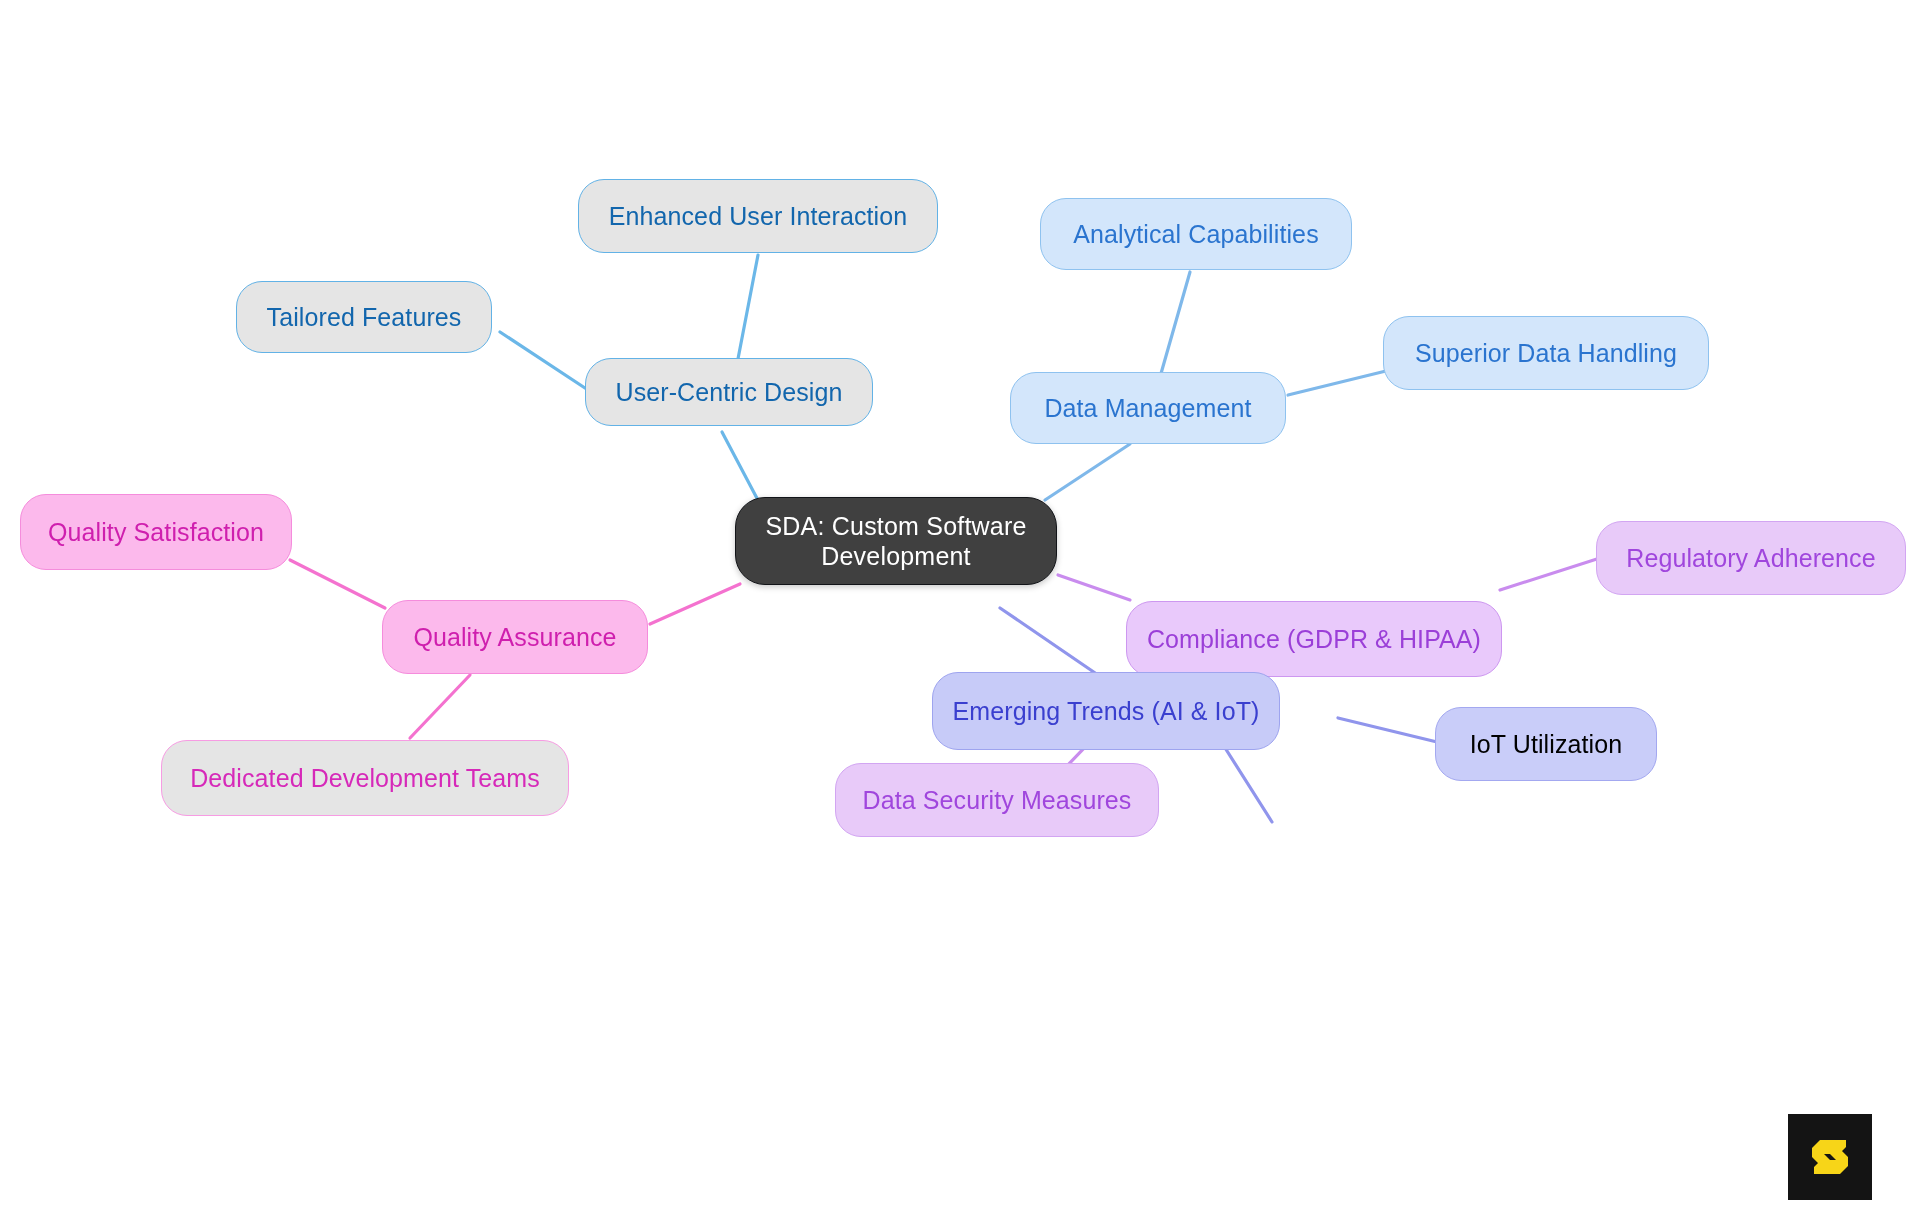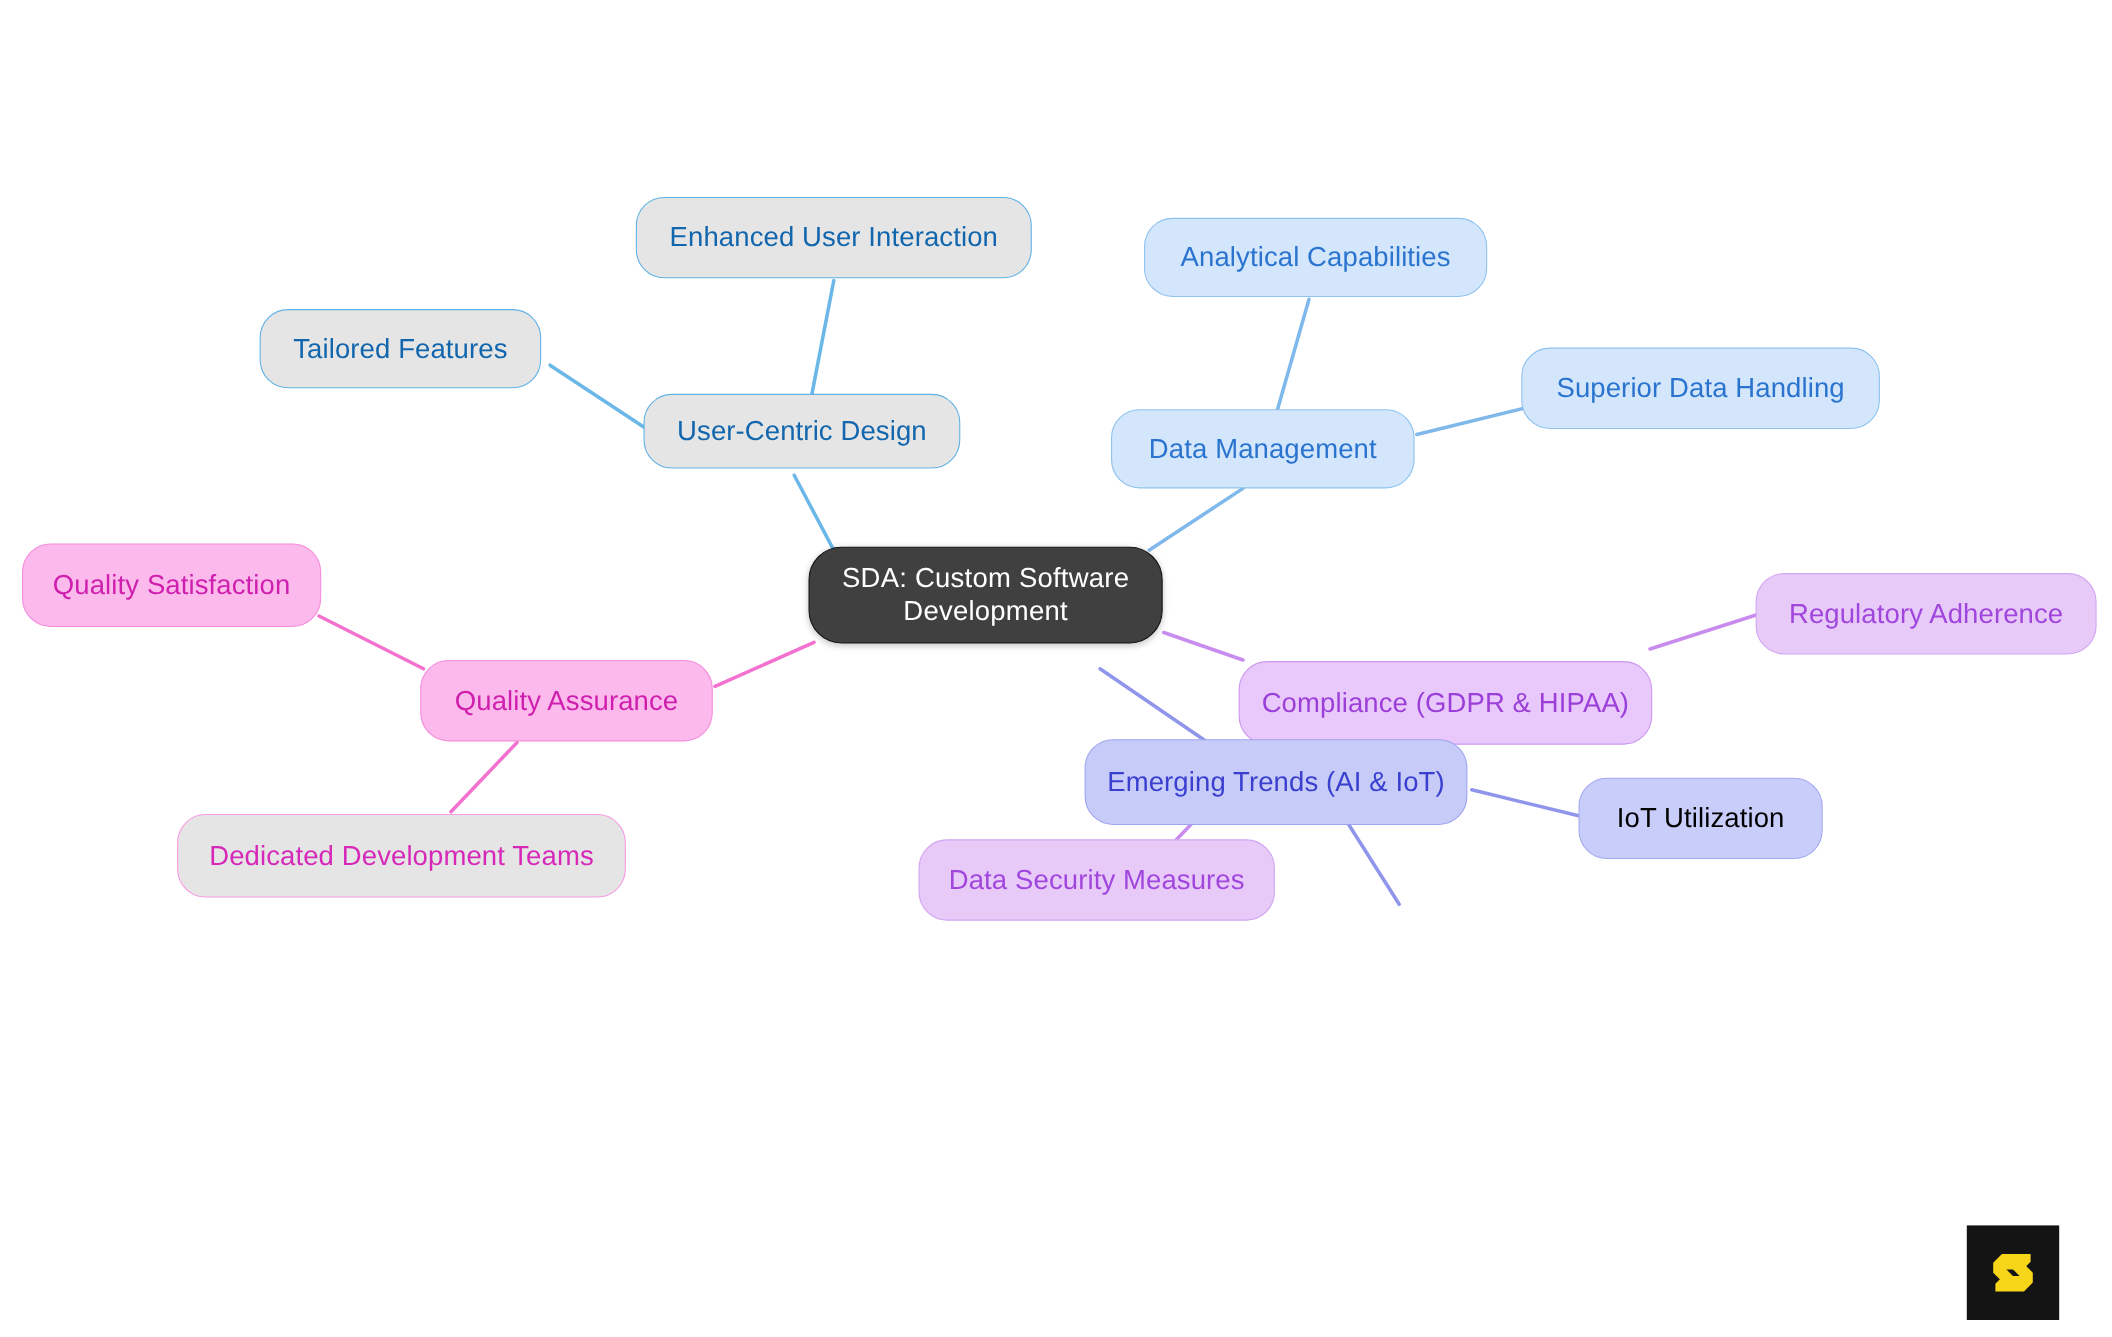--- a/index.html
+++ b/index.html
@@ -184,21 +184,21 @@
   <div class="node node-pink-main" style="left:20px; top:494px; width:272px; height:76px;">Quality Satisfaction</div>
 
   <div class="node node-pink-leaf" style="left:161px; top:740px; width:408px; height:76px;">Dedicated Development Teams</div>
 
   <div class="node node-purple-main" style="left:1126px; top:573px; width:376px; height:76px;margin-top:28px;">Compliance (GDPR &amp; HIPAA)</div>
 
   <div class="node node-purple-leaf" style="left:1596px; top:521px; width:310px; height:74px;">Regulatory Adherence</div>
 
   <div class="node node-purple-leaf" style="left:835px; top:763px; width:324px; height:74px;">Data Security Measures</div>
 
-  <div class="node node-indigo-main" style="left:986px; top:672px; width:348px; height:78px;">Emerging Trends (AI &amp; IoT)</div>
+  <div class="node node-indigo-main" style="left:932px; top:672px; width:348px; height:78px;">Emerging Trends (AI &amp; IoT)</div>
 
   <div class="node node-indigo-leaf" style="left:1435px; top:707px; width:222px; height:74px;">IoT Utilization</div>
 
 
   <div id="brand-logo">
     <svg width="56" height="56" viewBox="0 0 56 56">
       <path d="M44 11 L18 11 L10 19 L10 28 L19 37 L30 37 L30 33 L22 25 L37 25 L44 18 Z" fill="#f7d518"></path>
       <path d="M12 45 L38 45 L46 37 L46 28 L37 19 L26 19 L26 23 L34 31 L19 31 L12 38 Z" fill="#f7d518"></path>
     </svg>
   </div>

